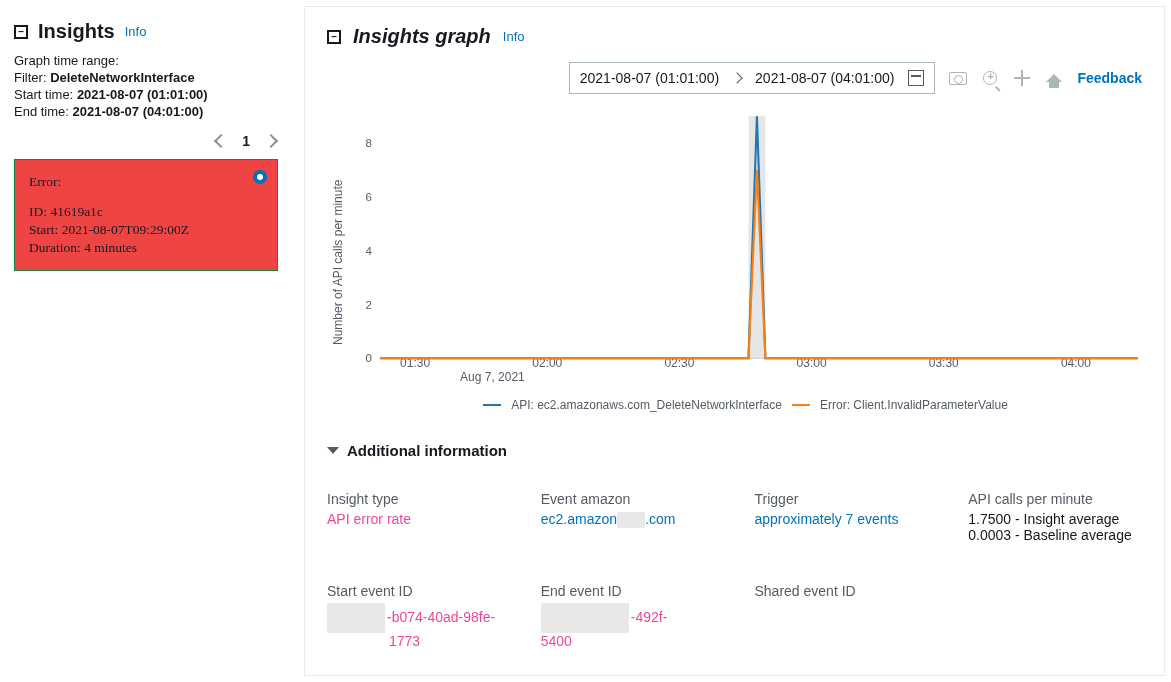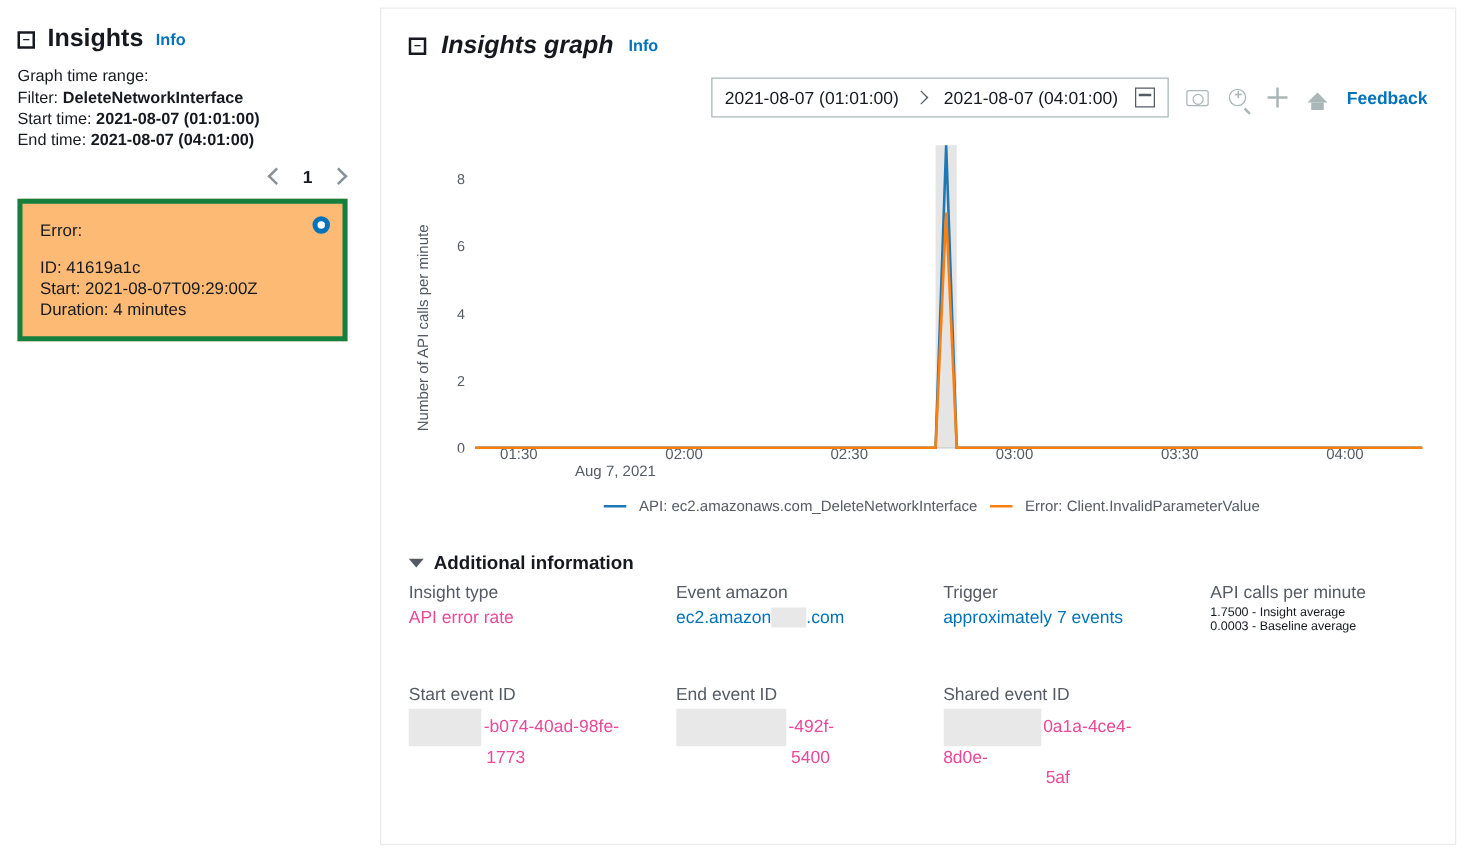--- a/index.html
+++ b/index.html
@@ -39,21 +39,21 @@
     color: #16191f;
     cursor: pointer;
   }
   .panel-title {
     font-weight: 700;
     font-size: 20px;
   }
   .info-link {
     color: #0073bb;
     font-size: 13px;
-    font-weight: 700;
+    font-weight: 400;
     cursor: pointer;
   }
   .meta-line {
     font-size: 13px;
     color: #16191f;
     margin: 2px 0;
   }
   .meta-line .bold { font-weight: 700; }
   .pager {
     display: flex;
@@ -66,26 +66,27 @@
   .pager .pg-num { color: #16191f; font-weight: 700; }
   .chev {
     width: 10px; height: 10px;
     border-left: 2px solid currentColor;
     border-bottom: 2px solid currentColor;
     display: inline-block;
   }
   .chev.left { transform: rotate(45deg); }
   .chev.right { transform: rotate(-135deg); }
   .card {
-    border: 4px solid #15803d;
-    background: #fdba74;
+    border: 1px solid #15803d;
+    background: #ef4444;
     padding: 12px 14px;
     position: relative;
     margin-right: 2px;
     cursor: pointer;
+    font-family: Liberation Serif, serif;
   }
   .card .radio {
     position: absolute;
     right: 10px; top: 10px;
     width: 14px; height: 14px;
     border-radius: 50%;
     border: 4px solid #0073bb;
     background: #fff;
   }
   .card-line { font-size: 13.5px; margin: 2px 0; color:#16191f; }
@@ -259,21 +260,21 @@
   .legend-swatch {
     width: 18px; height: 2px;
     display: inline-block;
   }
 
   .additional-header {
     display: flex;
     align-items: center;
     gap: 8px;
     margin-top: 30px;
-    margin-bottom: 6px;
+    margin-bottom: 32px;
     cursor: pointer;
   }
   .tri-down {
     width: 0; height: 0;
     border-left: 6px solid transparent;
     border-right: 6px solid transparent;
     border-top: 7px solid #545b64;
   }
   .add-title { font-weight: 700; font-size: 15px; color: #16191f; }
 
@@ -298,21 +299,21 @@
     user-select: none;
     vertical-align: middle;
   }
   .redact-box {
     display: inline-block;
     width: 58px; height: 30px;
     background: #e8e8e8;
     vertical-align: middle;
     margin-right: 2px;
   }
-  .calls-line { font-size: 10px; }
+  .calls-line { font-size: 14px; }
 </style>
 </head>
 <body>
 
 <div class="page">
 
   <div class="sidebar">
     <div class="panel-title-row">
       <span class="collapse-box">–</span>
       <span class="panel-title">Insights</span>
@@ -451,27 +452,23 @@
         <div class="info-label">Start event ID</div>
         <div class="info-value">
           <span class="redact-box"></span><span>-b074-40ad-98fe-</span><br>
           <span style="margin-left:62px">1773</span>
         </div>
       </div>
       <div>
         <div class="info-label">End event ID</div>
         <div class="info-value">
           <span class="redact-box" style="width:88px"></span><span>-492f-</span><br>
-          <span style="margin-left:92px">5400</span>
+          <span style="">5400</span>
         </div>
       </div>
       <div>
         <div class="info-label">Shared event ID</div>
-        <div class="info-value">
-          <span class="redact-box" style="width:78px"></span><span>0a1a-4ce4-8d0e-</span><br>
-          <span style="margin-left:82px">5af</span>
-        </div>
       </div>
       <div></div>
     </div>
   </div>
 
 </div>
 
 </body></html>

